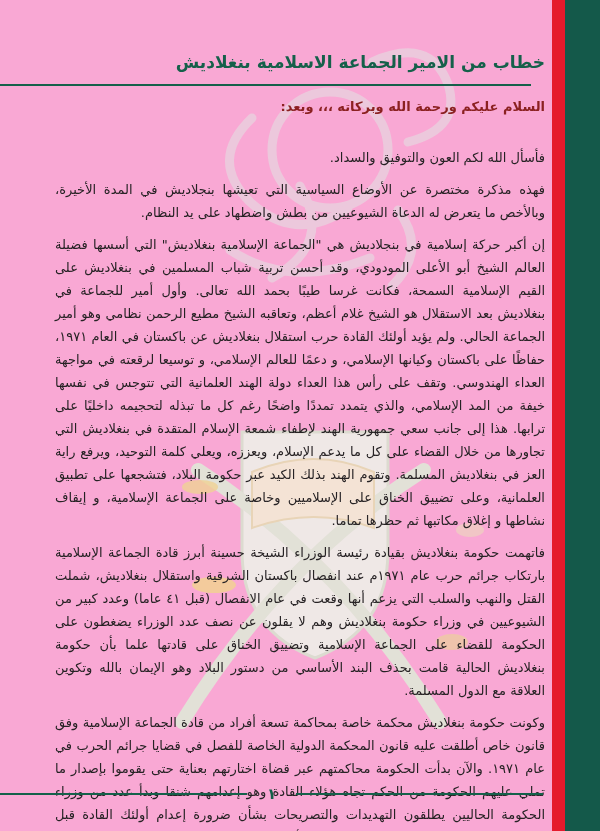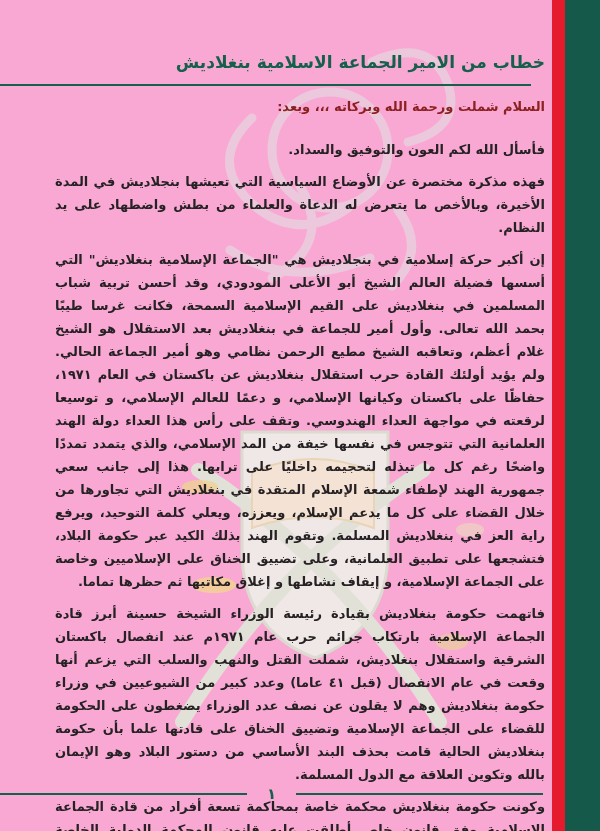--- a/index.html
+++ b/index.html
@@ -31,21 +31,21 @@
   .salutation{
     position:absolute;top:99px;right:55px;left:55px;
     text-align:right;
     font-size:13px;font-weight:bold;color:#8b2121;
   }
   .body-text{
     position:absolute;top:138px;right:55px;width:490px;
     font-size:13px;line-height:23px;color:#262224;
     text-align:justify;
   }
-  .body-text p{margin:0 0 9px 0;font-weight:bold;}
+  .body-text p{margin:8px 0 9px 0;}
   .footer{
     position:absolute;top:786px;left:0;width:543px;
     display:flex;align-items:center;
   }
   .footer .rule{flex:1;height:2px;background:#15604a;}
   .page-number{
     padding:0 20px;
     font-size:15px;font-weight:bold;color:#15604a;
     line-height:16px;
   }
@@ -86,25 +86,25 @@
       </text>
     </svg>
   </div>
 
   <div class="content">
 
     <div class="title">خطاب من الامير الجماعة الاسلامية بنغلاديش</div>
 
     <div class="title-rule"></div>
 
-    <div class="salutation">السلام شملت ورحمة الله وبركاته ،،، وبعد:</div>
+    <div class="salutation">السلام عليكم ورحمة الله وبركاته ،،، وبعد:</div>
 
     <div class="body-text">
       <p>فأسأل الله لكم العون والتوفيق والسداد.</p>
-      <p>فهذه مذكرة مختصرة عن الأوضاع السياسية التي تعيشها بنجلاديش في المدة الأخيرة، وبالأخص ما يتعرض له الدعاة والعلماء من بطش واضطهاد على يد النظام.</p>
+      <p>فهذه مذكرة مختصرة عن الأوضاع السياسية التي تعيشها بنجلاديش في المدة الأخيرة، وبالأخص ما يتعرض له الدعاة الشيوعيين من بطش واضطهاد على يد النظام.</p>
       <p>إن أكبر حركة إسلامية في بنجلاديش هي "الجماعة الإسلامية بنغلاديش" التي أسسها فضيلة العالم الشيخ أبو الأعلى المودودي، وقد أحسن تربية شباب المسلمين في بنغلاديش على القيم الإسلامية السمحة، فكانت غرسا طيبًا بحمد الله تعالى. وأول أمير للجماعة في بنغلاديش بعد الاستقلال هو الشيخ غلام أعظم، وتعاقبه الشيخ مطيع الرحمن نظامي وهو أمير الجماعة الحالي. ولم يؤيد أولئك القادة حرب استقلال بنغلاديش عن باكستان في العام ١٩٧١، حفاظًا على باكستان وكيانها الإسلامي، و دعمًا للعالم الإسلامي، و توسيعا لرقعته في مواجهة العداء الهندوسي. وتقف على رأس هذا العداء دولة الهند العلمانية التي تتوجس في نفسها خيفة من المد الإسلامي، والذي يتمدد تمددًا واضحًا رغم كل ما تبذله لتحجيمه داخليًا على ترابها. هذا إلى جانب سعي جمهورية الهند لإطفاء شمعة الإسلام المتقدة في بنغلاديش التي تجاورها من خلال القضاء على كل ما يدعم الإسلام، ويعززه، ويعلي كلمة التوحيد، ويرفع راية العز في بنغلاديش المسلمة. وتقوم الهند بذلك الكيد عبر حكومة البلاد، فتشجعها على تطبيق العلمانية، وعلى تضييق الخناق على الإسلاميين وخاصة على الجماعة الإسلامية، و إيقاف نشاطها و إغلاق مكاتبها ثم حظرها تماما.</p>
       <p>فاتهمت حكومة بنغلاديش بقيادة رئيسة الوزراء الشيخة حسينة أبرز قادة الجماعة الإسلامية بارتكاب جرائم حرب عام ١٩٧١م عند انفصال باكستان الشرقية واستقلال بنغلاديش، شملت القتل والنهب والسلب التي يزعم أنها وقعت في عام الانفصال (قبل ٤١ عاما)  وعدد كبير من الشيوعيين في وزراء حكومة بنغلاديش وهم لا يقلون عن نصف عدد الوزراء يضغطون على الحكومة للقضاء على الجماعة الإسلامية وتضييق الخناق على قادتها علما بأن حكومة بنغلاديش الحالية قامت بحذف البند الأساسي من دستور البلاد وهو الإيمان بالله وتكوين العلاقة مع الدول المسلمة.</p>
       <p>وكونت حكومة بنغلاديش محكمة خاصة بمحاكمة تسعة أفراد من قادة الجماعة الإسلامية وفق قانون خاص أطلقت عليه قانون المحكمة الدولية الخاصة للفصل في قضايا جرائم الحرب في عام ١٩٧١. والآن بدأت الحكومة محاكمتهم عبر قضاة اختارتهم بعناية حتى يقوموا بإصدار ما تملي عليهم الحكومة من الحكم تجاه هؤلاء القادة وهو إعدامهم شنقا وبدأ عدد من وزراء الحكومة الحاليين يطلقون التهديدات والتصريحات بشأن ضرورة إعدام أولئك القادة قبل إصدار الحكم من المحكمة وقد كشف هذا الأمر عبر ما يسمى بفضيحة سكيبي (Skype) وذلك بما حصلت عليه جريدة إكونوميست (Economist) اللندنية من تسجيلات صوتية لرئيس هذه المحكمة مع أحد المحاميين الموالين للحكومة عبر سكيبي (Skype).</p>
     </div>
 
     <div class="footer">
       <div class="rule"></div>
       <div class="page-number">١</div>
       <div class="rule"></div>
     </div>

